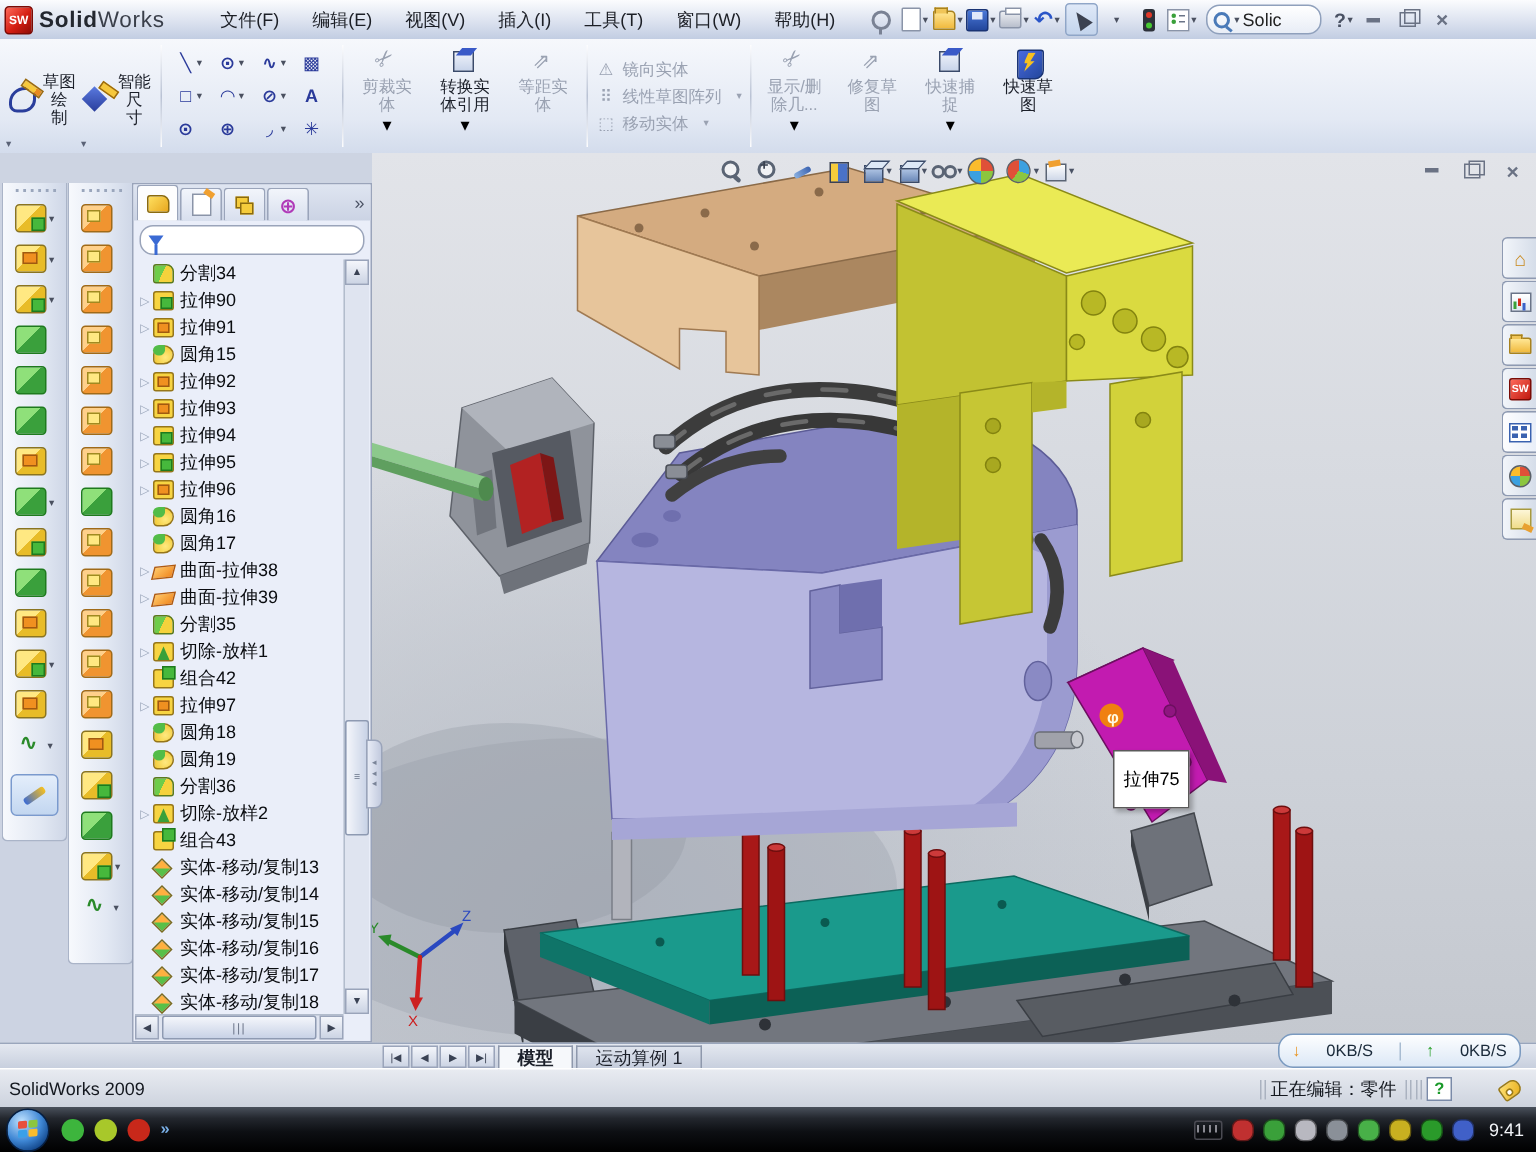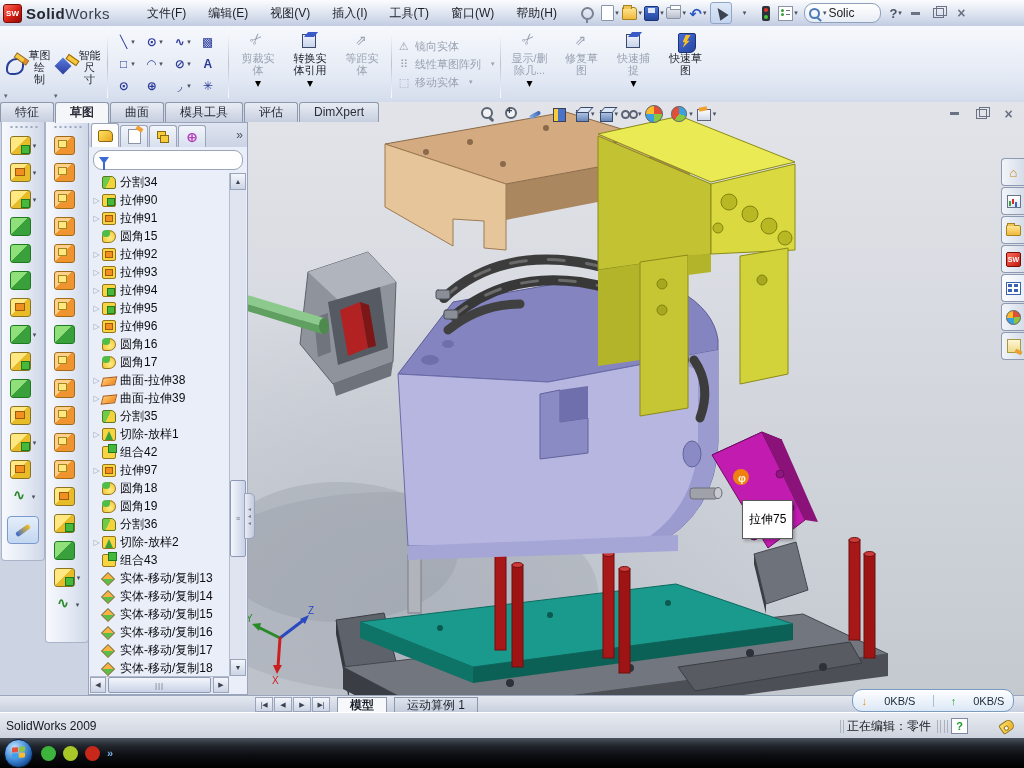--- a/index.html
+++ b/index.html
@@ -193,21 +193,21 @@
   .tp-doc:after{content:"";position:absolute;right:-2px;bottom:-2px;width:7px;height:4px;background:#e8a030;transform:rotate(25deg)}
   #tooltip75{position:absolute;left:494px;top:398px;background:#fff;border:1px solid #5a5a5a;
     padding:10px 6px;font-size:12px;color:#000;z-index:12;box-shadow:2px 2px 3px rgba(0,0,0,.25)}
   
   #modeltabs{position:absolute;left:0;top:695px;width:1024px;height:17px;
     background:linear-gradient(#e4e8f0,#c6cedd);border-top:1px solid #9aa6bc;display:flex;align-items:flex-end}
   .mt-nav{display:flex;margin-left:255px;gap:1px;margin-bottom:1px}
   .mt-btn{width:16px;height:13px;background:linear-gradient(#f4f6fb,#ccd4e4);border:1px solid #9aa4ba;
     font-size:7px;color:#3a4254;display:flex;align-items:center;justify-content:center}
   .mtab{height:15px;line-height:15px;padding:0 12px;font-size:12px;color:#1c202a;border:1px solid #8e98ac;border-bottom:none;
-    background:linear-gradient(#dfe4ee,#c2cada);margin-left:7px}
+    background:linear-gradient(#dfe4ee,#c2cada);margin-left:2px}
   .mtab.active{background:#f6f8fb;font-weight:bold}
   #netwidget{position:absolute;left:852px;top:689px;width:160px;height:21px;z-index:40;
     border:1px solid #7a9ac0;border-radius:10px;background:linear-gradient(#fdfeff,#dce8f6);
     display:flex;align-items:center;justify-content:space-around;font-size:11px;color:#1a2a3a}
   .net-down{color:#e89018;font-weight:bold}.net-up{color:#28a028;font-weight:bold}
   .net-div{width:1px;height:12px;background:#a8bcd2}
   #statusbar{position:absolute;left:0;top:712px;width:1024px;height:26px;
     background:linear-gradient(#e8ebf1,#ccd2dd);border-top:1px solid #fff;display:flex;align-items:center;color:#14181f}
   #sb-left{margin-left:6px;font-size:12px}
   #sb-right{margin-left:auto;display:flex;align-items:center;gap:6px;margin-right:10px}
@@ -715,29 +715,20 @@
 
         <div class="tp-tab">
           <div class="tp-doc"></div>
         </div>
       </div>
 
     
     <div id="tooltip75">拉伸75</div>
   </div>
 
-  <div id="tabstrip">
-
-  <div class="tab">特征</div>
-      <div class="tab active">草图</div>
-      <div class="tab">曲面</div>
-      <div class="tab">模具工具</div>
-      <div class="tab">评估</div>
-      <div class="tab">DimXpert</div>
-    </div>
 
   <div id="lefttools">
     <div class="lt-strip" style="left:1px;height:438px">
       <div class="lt-grip"></div>
       <div>
 
           <div class="lt-row">
             <div class="lt-ico cube1"></div>
             <span class="dd">▾</span>
           </div>
@@ -1158,13 +1149,28 @@
   </div>
   <div class="ql">
     <div style="display:flex;gap:7px">
 
     <div class="ql-ico" style="background: rgb(61, 181, 61);"></div>
         <div class="ql-ico" style="background: rgb(168, 200, 42);"></div>
         <div class="ql-ico" style="background: rgb(200, 40, 26);"></div>
       </div>
     <span class="ql-more">»</span>
   </div>
+  <div id="tray">
+    <div class="kbd"></div>
+    <div style="display:flex;gap:6px">
+
+    <div class="tray-ico" style="background: rgb(192, 48, 48);"></div>
+        <div class="tray-ico" style="background: rgb(58, 160, 58);"></div>
+        <div class="tray-ico" style="background: rgb(184, 184, 192);"></div>
+        <div class="tray-ico" style="background: rgb(138, 144, 152);"></div>
+        <div class="tray-ico" style="background: rgb(72, 176, 72);"></div>
+        <div class="tray-ico" style="background: rgb(200, 176, 32);"></div>
+        <div class="tray-ico" style="background: rgb(42, 154, 42);"></div>
+        <div class="tray-ico" style="background: rgb(64, 96, 200);"></div>
+      </div>
+    <div id="clock">9:41</div>
+  </div>
 </div>
 
 </body></html>

